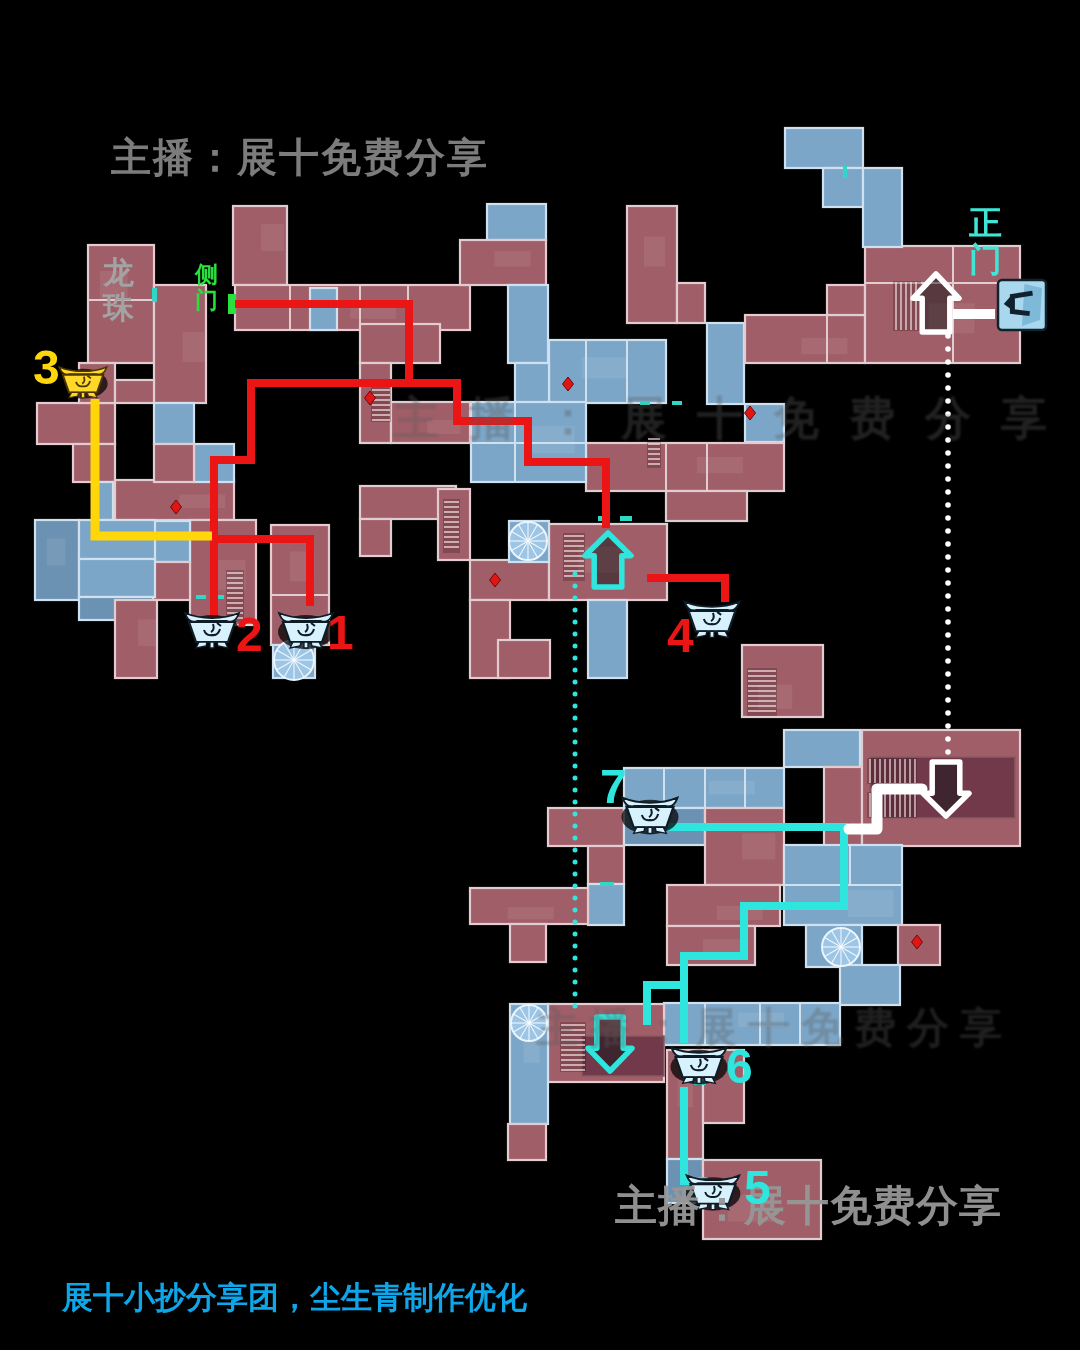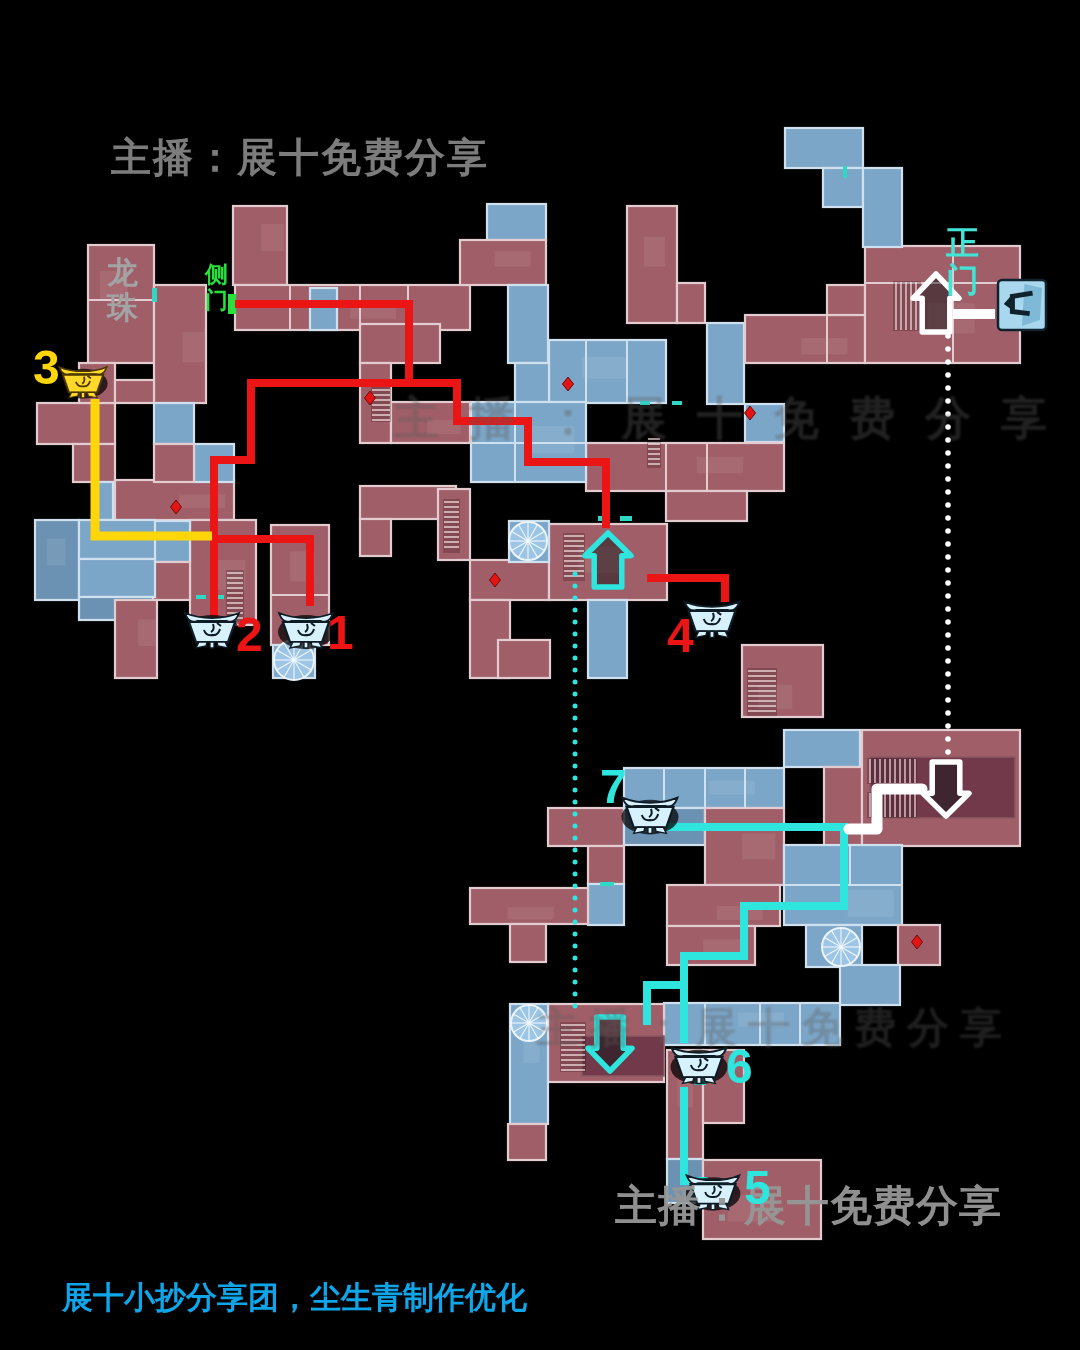--- a/index.html
+++ b/index.html
@@ -1,18 +1,18 @@
 <!DOCTYPE html>
 <html><head>
 <meta charset="utf-8">
 <style>
   html,body{margin:0;padding:0;background:#000;}
   body{width:1080px;height:1350px;position:relative;overflow:hidden;
        font-family:"Liberation Sans", sans-serif;}
-  #stage{position:absolute;left:0;top:0;width:1080px;height:1047px;text-align:right;}
+  #stage{position:absolute;left:0;top:0;width:1080px;height:1047px;}
   #mapsvg{position:absolute;left:0;top:0;}
   .txt{position:absolute;font-weight:700;white-space:nowrap;line-height:1.05;}
   .vtxt{position:absolute;font-weight:700;line-height:1.12;word-break:break-all;}
   .blur1{filter:blur(1.2px);}
 </style>
 </head>
 <body>
 
 <div id="stage">
   <svg id="mapsvg" width="1080" height="1350" viewBox="0 0 1080 1350">
@@ -493,21 +493,21 @@
     </svg>
 
   <div class="txt" style="left: 111px; top: 136px; font-size: 40px; color: rgb(124, 124, 124); letter-spacing: 2px; opacity: 1;">主播：展十免费分享</div>
   <div class="txt blur1" style="left: 393px; top: 394px; font-size: 46px; color: rgb(92, 92, 92); letter-spacing: 30px; opacity: 0.36;">主播：展十免费分享</div>
   <div class="txt blur1" style="left: 536px; top: 1006px; font-size: 42px; color: rgb(92, 92, 92); letter-spacing: 11px; opacity: 0.34;">主播：展十免费分享</div>
   <div class="txt" style="left: 615px; top: 1184px; font-size: 42px; color: rgb(151, 151, 151); letter-spacing: 1px; opacity: 0.95;">主播：展十免费分享</div>
   <div class="txt" style="left: 62px; top: 1282px; font-size: 31px; color: #0ea5e9; letter-spacing: 0px; opacity: 1;">展十小抄分享团，尘生青制作优化</div>
 
   <div class="vtxt" style="left: 103px; top: 256px; font-size: 31px; color: #a3a3a3; letter-spacing: 0px; opacity: 1; width: 35px;">龙珠</div>
   <div class="vtxt" style="left: 195px; top: 262px; font-size: 23px; color: rgb(41, 225, 61); letter-spacing: 0px; opacity: 1; width: 33px;">侧门</div>
-  <div class="vtxt" style="left: 942px; top: 205px; font-size: 33px; color: rgb(64, 229, 214); letter-spacing: 0px; opacity: 1; width: 37px; margin-top: 20px;">正门</div>
+  <div class="vtxt" style="left: 969px; top: 205px; font-size: 33px; color: rgb(64, 229, 214); letter-spacing: 0px; opacity: 1; width: 37px;">正门</div>
 <div class="txt" style="left: 327px; top: 608px; font-size: 48px; color: rgb(236, 21, 21); font-weight: 700;">1</div>
     <div class="txt" style="left: 236px; top: 610px; font-size: 48px; color: rgb(236, 21, 21); font-weight: 700;">2</div>
     <div class="txt" style="left: 33px; top: 343px; font-size: 48px; color: rgb(255, 214, 10); font-weight: 700;">3</div>
     <div class="txt" style="left: 667px; top: 611px; font-size: 48px; color: rgb(236, 21, 21); font-weight: 700;">4</div>
     <div class="txt" style="left: 744px; top: 1163px; font-size: 48px; color: rgb(46, 230, 222); font-weight: 700;">5</div>
     <div class="txt" style="left: 726px; top: 1042px; font-size: 48px; color: rgb(46, 230, 222); font-weight: 700;">6</div>
     <div class="txt" style="left: 600px; top: 762px; font-size: 48px; color: rgb(46, 230, 222); font-weight: 700;">7</div>
   </div>
 
 </body></html>

